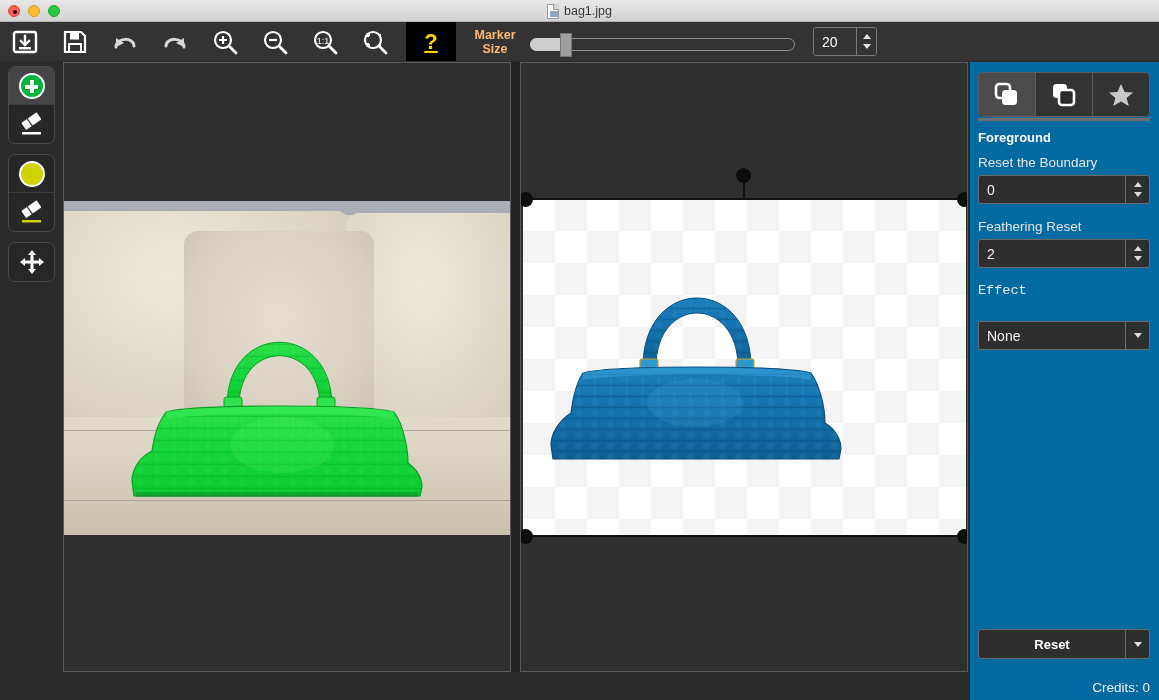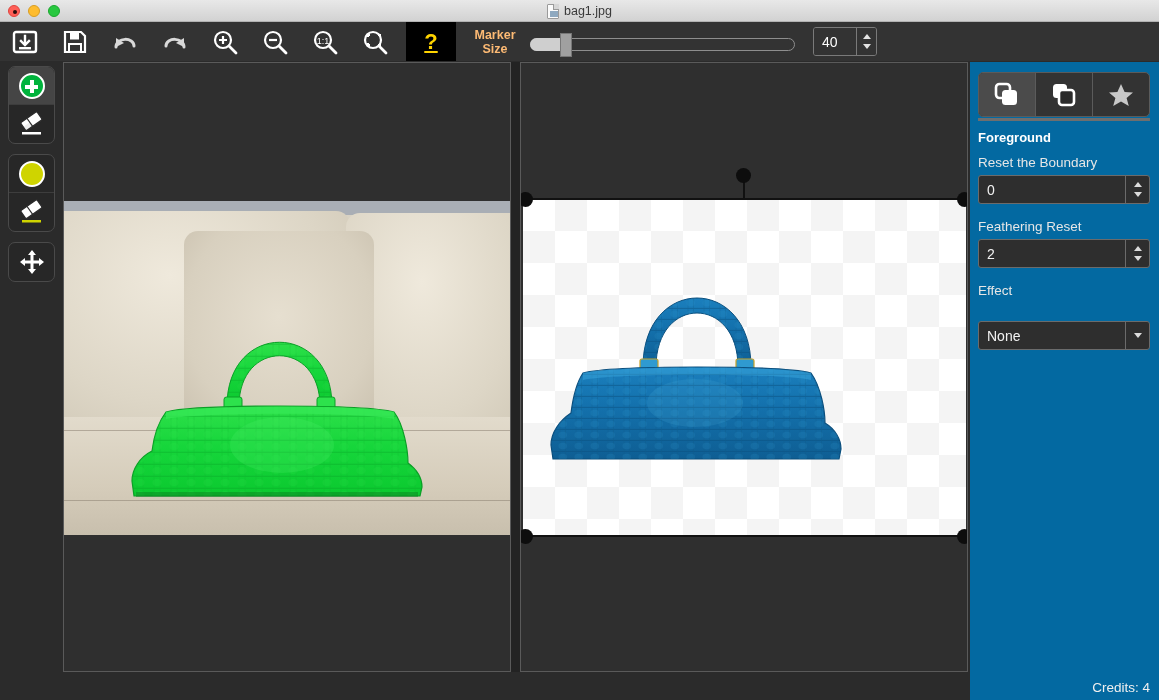--- a/index.html
+++ b/index.html
@@ -327,21 +327,21 @@
     <div>Size</div>
   </div>
 
   <div class="slider-wrap">
     <div class="slider-track"></div>
     <div class="slider-fill"></div>
     <div class="slider-thumb"></div>
   </div>
 
   <div class="spinbox">
-    <div class="spin-value">40</div>
+    <div class="spin-value">20</div>
     <div class="spin-arrows">
       <div class="tri-up"></div>
       <div class="tri-down"></div>
     </div>
   </div>
 </div>
 
 <div class="palette">
 
   <div class="tool-group">
@@ -519,23 +519,29 @@
 
   <div class="field-label" style="top:157px;">Feathering Reset</div>
   <div class="field-box" style="top:177px;">
     <div class="field-val">2</div>
     <div class="field-spin">
       <div class="tri-up-s"></div>
       <div class="tri-down-s"></div>
     </div>
   </div>
 
-  <div class="field-label" style="top:221px;">Effect</div>
+  <div class="field-label" style="top:221px;font-family:Liberation Mono, monospace;">Effect</div>
   <div class="field-box" style="top:259px;">
     <div class="field-val">None</div>
     <div class="combo-arrow">
       <div class="tri-down-s"></div>
     </div>
   </div>
 
-
-  <div class="credits">Credits: 4</div>
+  <div class="reset-btn">
+    <div class="reset-label">Reset</div>
+    <div class="combo-arrow">
+      <div class="tri-down-s"></div>
+    </div>
+  </div>
+
+  <div class="credits">Credits: 0</div>
 </div>
 
 </body></html>

